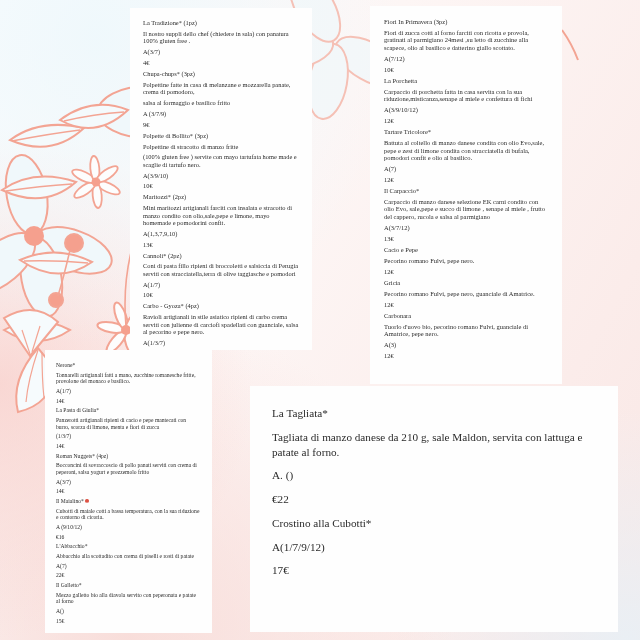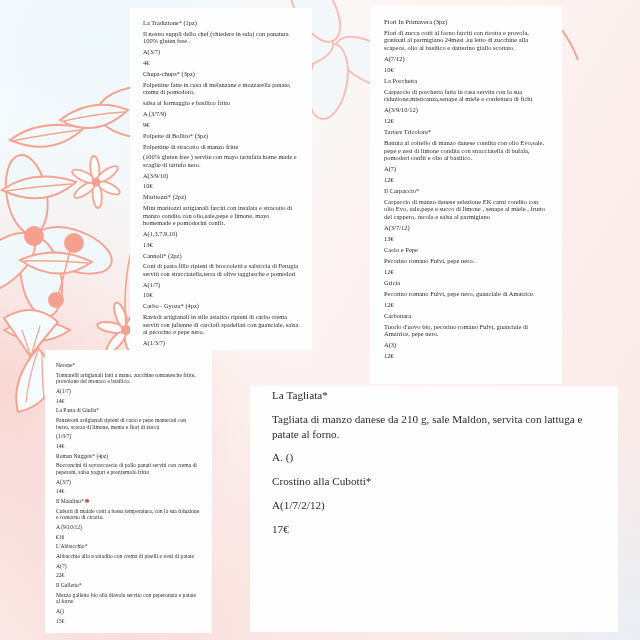--- a/index.html
+++ b/index.html
@@ -14,21 +14,21 @@
       linear-gradient(120deg,#fbfdfe 0%,#fdf6f5 40%,#fbecea 78%,#f9e7e5 100%);
   }
   svg.floral{position:absolute;left:0;top:0;z-index:0;}
   .panel{
     position:absolute;z-index:1;background:#fefefe;color:#2b2b2b;
     box-sizing:border-box;overflow:hidden;
   }
   .panel-tl{left:130px;top:8px;width:182px;height:342px;padding:11px 13px;font-size:6.4px;line-height:1.14;}
   .panel-tr{left:370px;top:6px;width:192px;height:378px;padding:12px 14px;font-size:6.5px;line-height:1.14;}
   .panel-bl{left:45px;top:350px;width:167px;height:283px;padding:12px 11px;font-size:5.6px;line-height:1.18;}
-  .panel-br{left:250px;top:386px;width:368px;height:246px;padding:2px 22px;font-size:11.2px;line-height:1.32;}
+  .panel-br{left:250px;top:386px;width:368px;height:246px;padding:20px 22px;font-size:11.2px;line-height:1.32;}
   .item-name,.item-desc,.item-allergens,.item-price{margin:0 0 3.6px 0;}
   .panel-bl .item-name,.panel-bl .item-desc,.panel-bl .item-allergens,.panel-bl .item-price{margin-bottom:3.1px;}
   .panel-br .item-name,.panel-br .item-desc,.panel-br .item-allergens,.panel-br .item-price{margin-bottom:9px;}
   .pig{
     display:inline-block;width:.72em;height:.72em;vertical-align:-6%;
     background:#dd5244;border-radius:42%;
     box-shadow:inset 0 -0.12em rgba(255,255,255,.45);
   }
 </style>
 </head>
@@ -255,19 +255,20 @@
       <p class="item-desc">Mezzo galletto bio alla diavola servito con peperonata e patate al forno</p>
       <div class="item-allergens">A()</div>
       <div class="item-price">15€</div>
     </div>
   </div>
 <div class="panel panel-br">
     <div class="item">
       <div class="item-name">La Tagliata*</div>
       <p class="item-desc">Tagliata di manzo danese da 210 g, sale Maldon, servita con lattuga e patate al forno.</p>
       <div class="item-allergens">A. ()</div>
+      <div class="item-price">€22</div>
     </div>
     <div class="item">
       <div class="item-name">Crostino alla Cubotti*</div>
-      <div class="item-allergens">A(1/7/2/12)</div>
+      <div class="item-allergens">A(1/7/9/12)</div>
       <div class="item-price">17€</div>
     </div>
   </div>
 
 </body></html>

